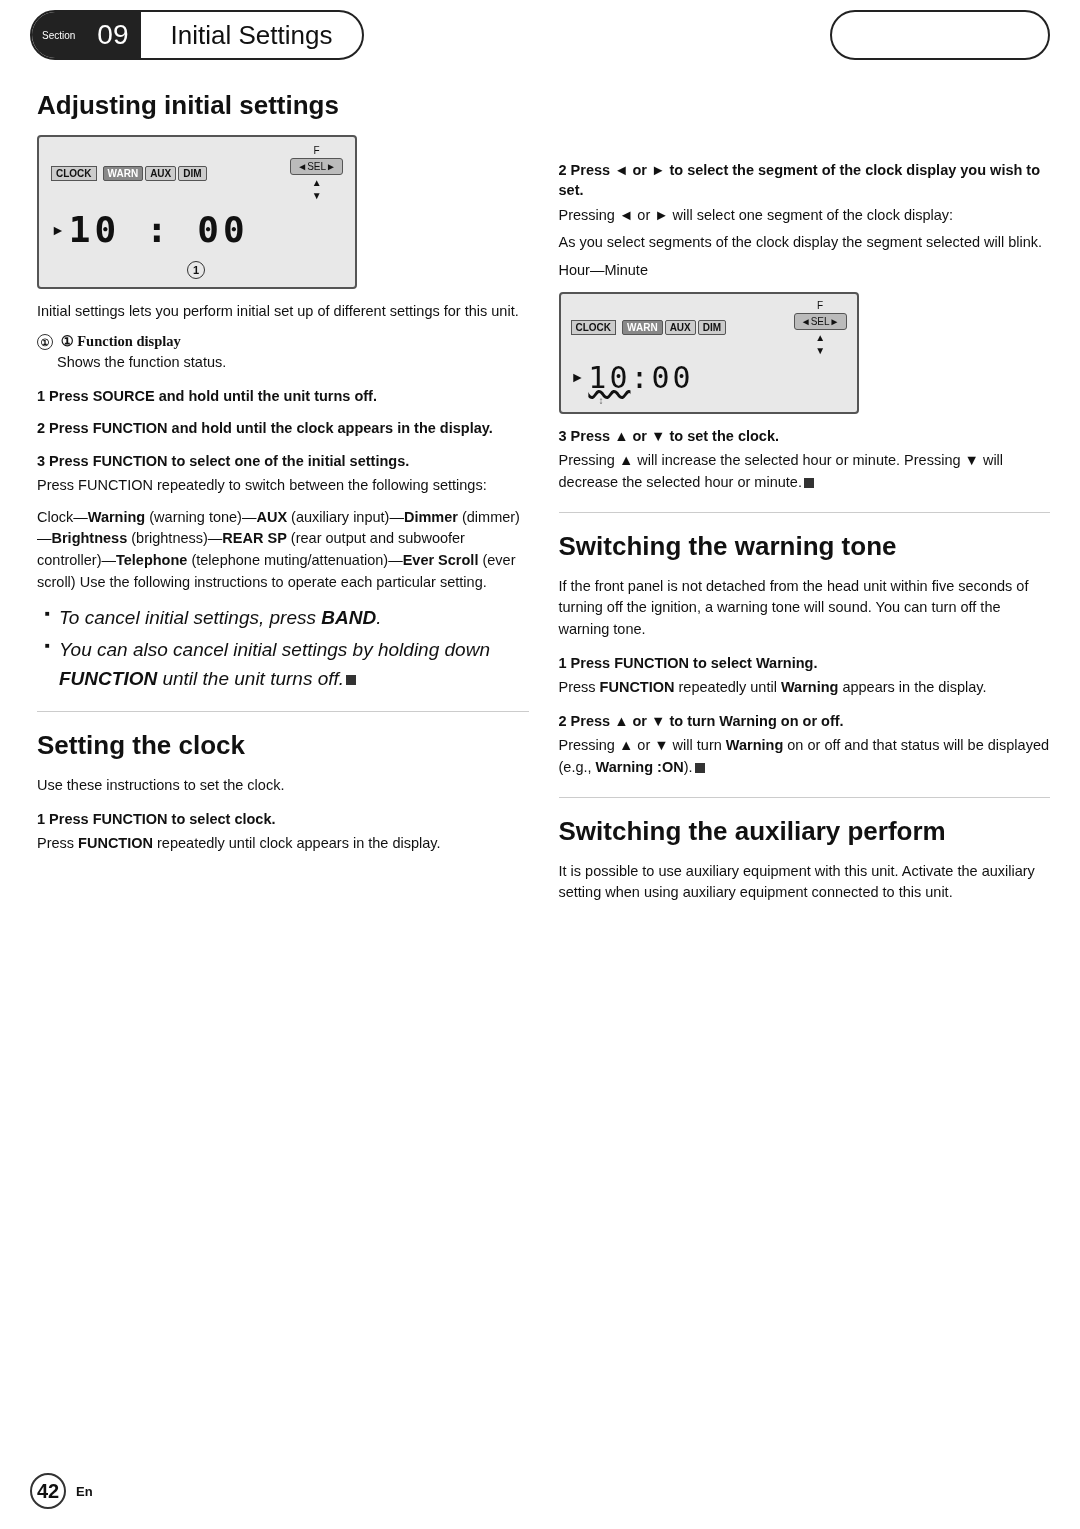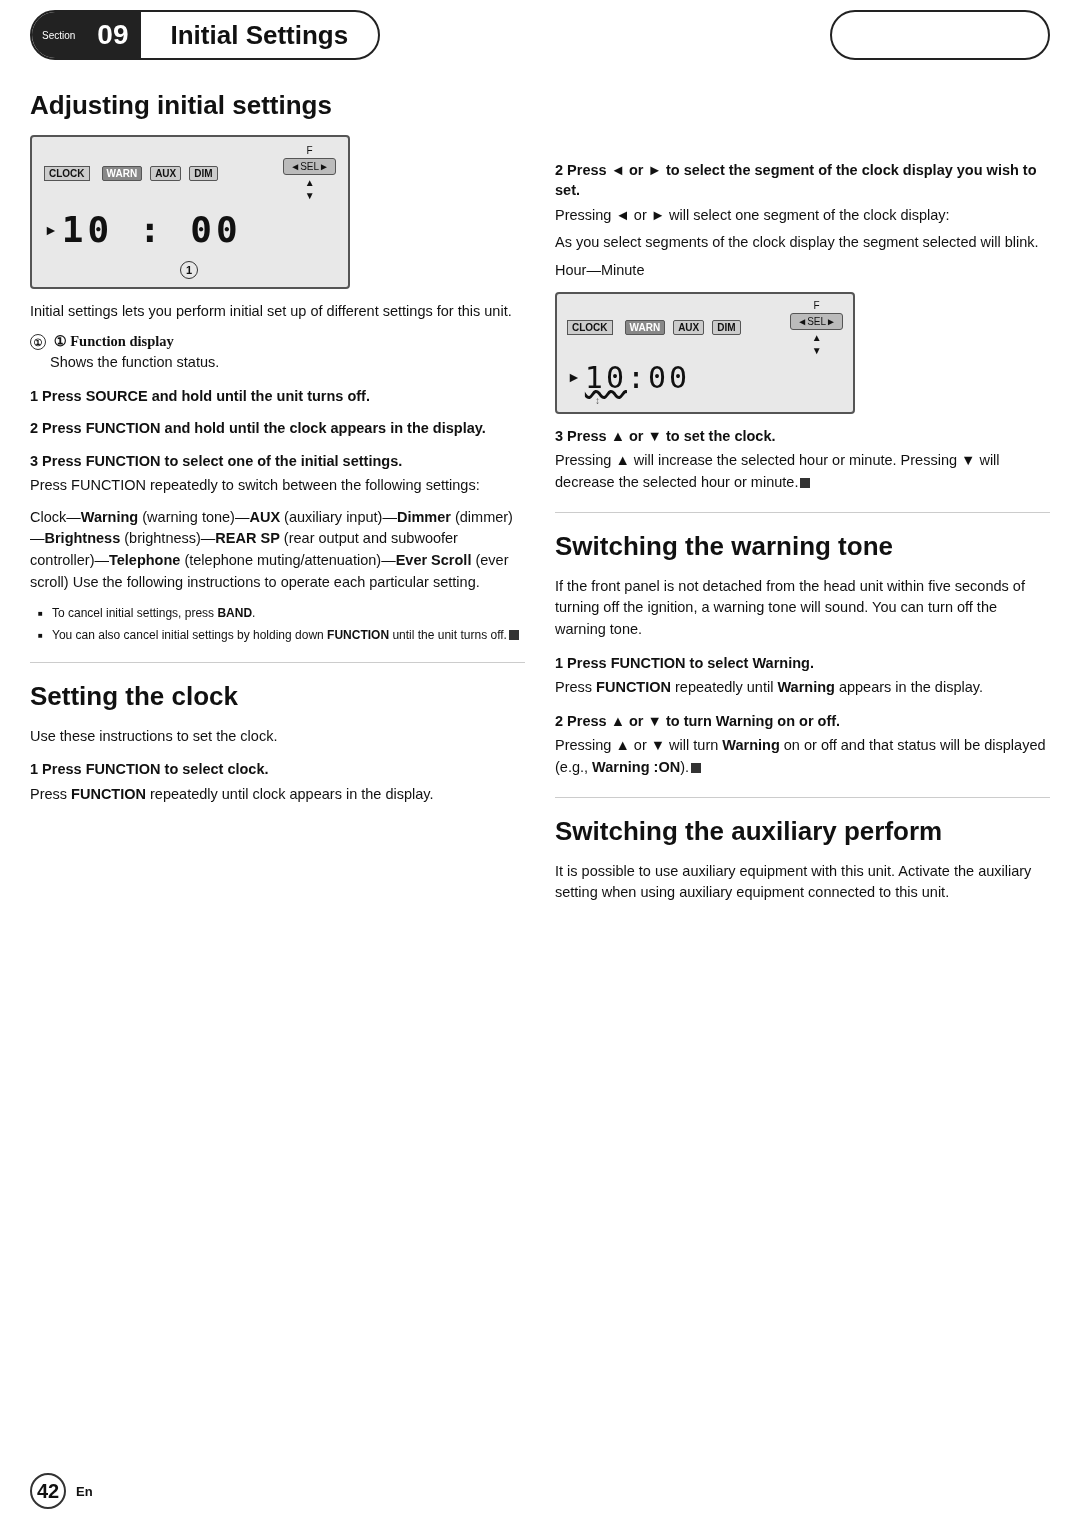--- a/index.html
+++ b/index.html
@@ -36,46 +36,47 @@
       height: 100%;
       display: flex;
       align-items: flex-start;
       justify-content: center;
       flex-direction: column;
     }
     .section-number {
       background: #222;
       color: #fff;
       font-size: 28px;
-      font-weight: bold;
+      font-weight: normal;
       padding: 4px 12px;
       height: 100%;
       display: flex;
       align-items: center;
     }
     .section-title {
       padding: 0 30px;
       font-size: 26px;
-      font-weight: bold;
+      font-weight: normal;
       display: flex;
       align-items: center;
     }
     .header-right-box {
       margin-left: auto;
       border: 2px solid #222;
       border-radius: 30px;
       width: 220px;
       height: 50px;
     }
 
     
     .main-content {
       display: flex;
       padding: 20px 30px 20px 30px;
       gap: 30px;
+      margin-left: 7px;
     }
     .left-col {
       flex: 1;
       min-width: 0;
     }
     .right-col {
       flex: 1;
       min-width: 0;
     }
 
@@ -98,21 +99,21 @@
       position: relative;
     }
     .display-top-row {
       display: flex;
       align-items: center;
       justify-content: space-between;
       margin-bottom: 4px;
     }
     .display-tabs {
       display: flex;
-      gap: 8px;
+      gap: 2px;
     }
     .display-tab {
       font-size: 10px;
       font-weight: bold;
       padding: 1px 4px;
       border: 1px solid #555;
       background: #ccc;
       border-radius: 2px;
     }
     .display-tab.active {
@@ -213,23 +214,24 @@
     }
 
     
     .bullet-list {
       margin: 6px 0 6px 8px;
     }
     .bullet-list li {
       list-style: none;
       padding-left: 14px;
       position: relative;
-      font-size: 12px;
+      font-size: 19px;
       line-height: 1.5;
       margin-bottom: 4px;
+      font-style: italic;
     }
     .bullet-list li::before {
       content: '■';
       font-size: 8px;
       position: absolute;
       left: 0;
       top: 4px;
     }
 
     

